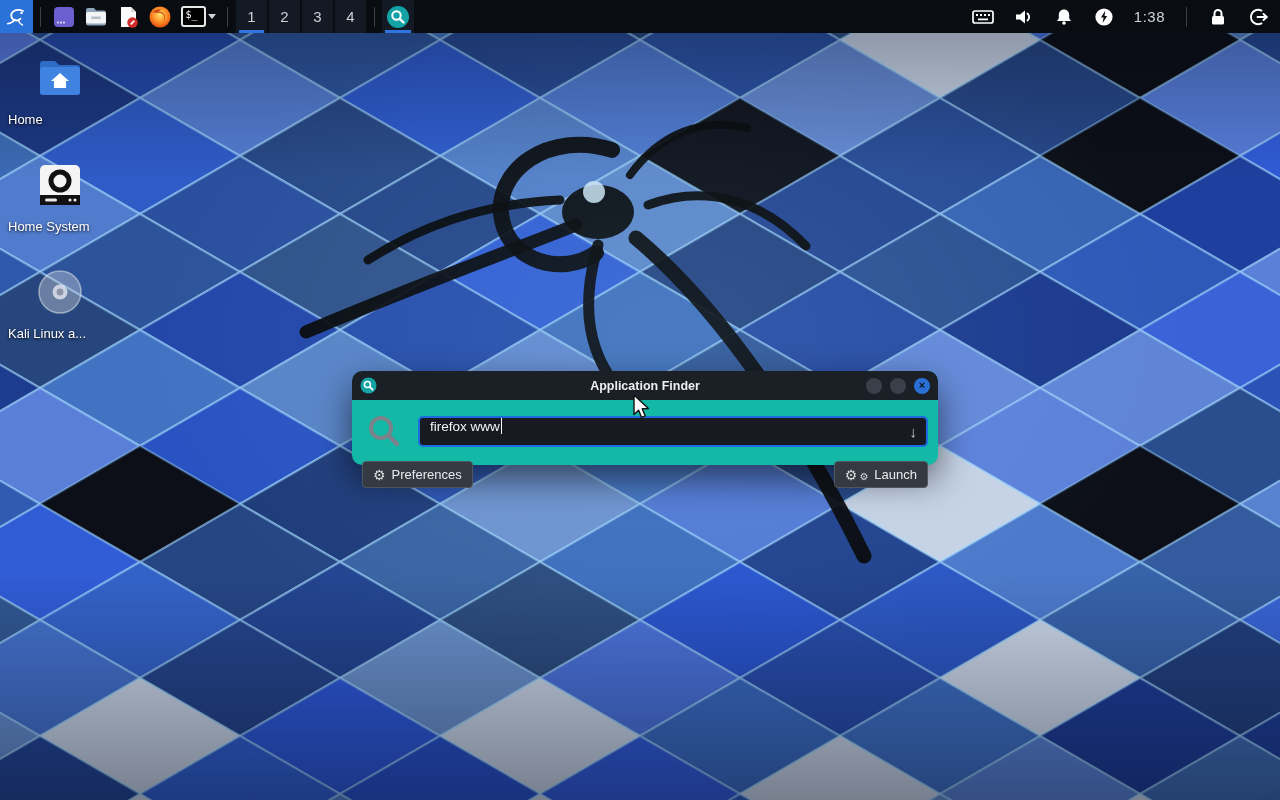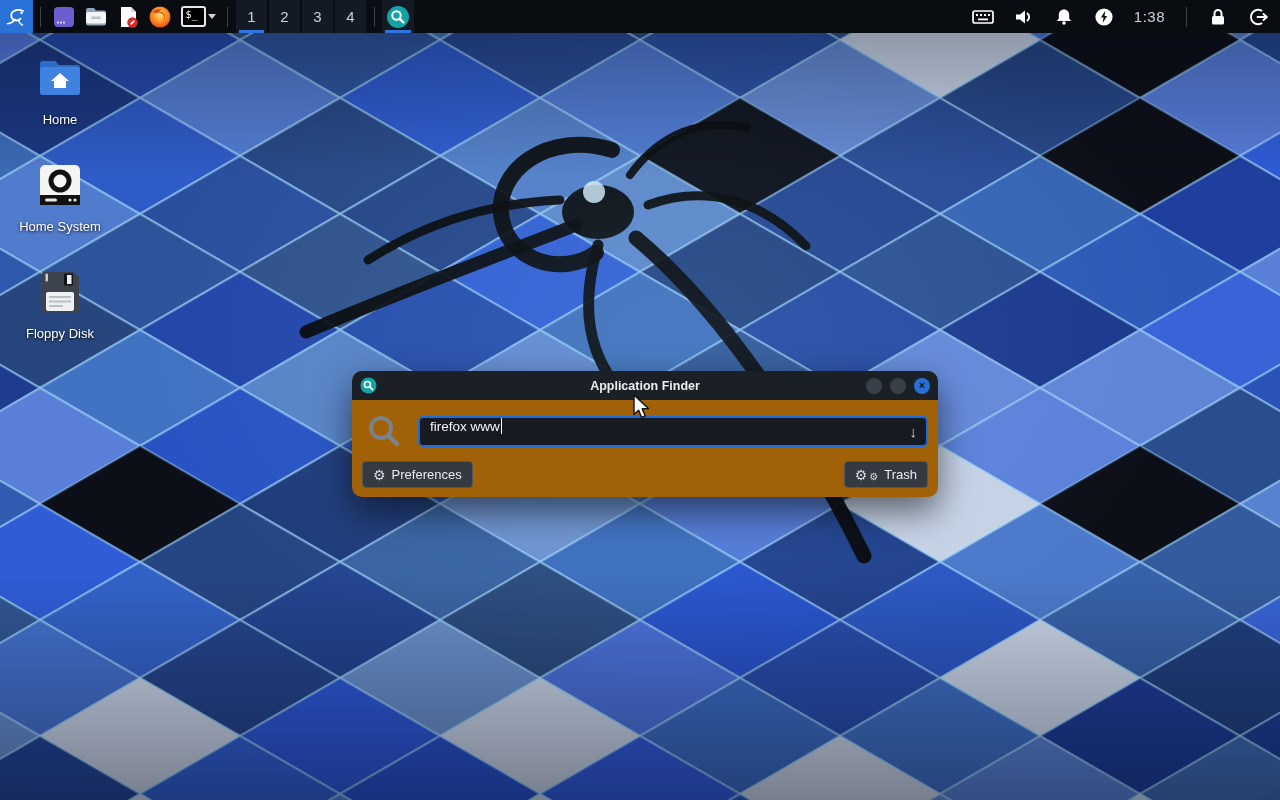--- a/index.html
+++ b/index.html
@@ -27,27 +27,27 @@
   .ws-cell{position:relative;width:31px;height:33px;margin:0 1px;background:#141a24;
            display:flex;align-items:center;justify-content:center;font-size:15px;color:#ccd1d8;cursor:pointer;}
   .ws-cell.active::after, .task-btn.active::after{content:"";position:absolute;left:3px;right:3px;bottom:0;height:3px;background:#2f74e0;}
   .task-btn{position:relative;width:32px;height:33px;background:#141a24;display:flex;align-items:center;justify-content:center;cursor:pointer;}
   .tray{margin-left:auto;display:flex;align-items:center;gap:20px;padding-right:10px;}
   .tray-ic{display:flex;align-items:center;justify-content:center;cursor:pointer;}
   .clock{font-size:15px;color:#ccd3db;letter-spacing:0.5px;}
 
   
   .desk-grid{position:absolute;left:8px;top:50px;width:104px;z-index:10;}
-  .desk-icon{width:104px;height:107px;display:flex;flex-direction:column;align-items:center;justify-content:flex-start;cursor:pointer;}
+  .desk-icon{width:104px;height:107px;display:flex;flex-direction:column;justify-content:flex-start;cursor:pointer;}
   .desk-art{height:56px;display:flex;align-items:center;justify-content:center;}
   .desk-label{margin-top:6px;font-size:13px;color:#fff;text-shadow:0 1px 3px rgba(0,0,0,0.95);white-space:nowrap;}
 
   
-  .finder{position:absolute;left:352px;top:371px;width:586px;height:126px;z-index:70;
-          border-radius:10px;background:#a16207;box-shadow:0 14px 34px rgba(0,0,0,0.55);}
+  .finder{position:absolute;left:352px;top:371px;width:586px;height:94px;z-index:70;
+          border-radius:10px;background:#14b8a6;box-shadow:0 14px 34px rgba(0,0,0,0.55);}
   .titlebar{height:29px;background:#1b1f26;border-radius:10px 10px 0 0;display:flex;align-items:center;position:relative;padding:0 8px;}
   .title-txt{position:absolute;left:0;right:0;text-align:center;font-size:12.5px;font-weight:bold;color:#eceef1;}
   .win-controls{margin-left:auto;display:flex;gap:8px;z-index:2;}
   .wc{width:16px;height:16px;border-radius:50%;background:#3a4049;cursor:pointer;display:flex;align-items:center;justify-content:center;}
   .wc.close{background:#2a6fd6;color:#10141b;font-size:11px;font-weight:bold;line-height:1;}
   .f-body{position:relative;height:97px;}
   .search-row{position:absolute;left:14px;top:14px;right:10px;height:34px;display:flex;align-items:center;}
   .big-mag{flex:0 0 auto;margin-right:16px;}
   .search-input{position:relative;flex:1;height:31px;background:#171b21;border:2px solid #1c6ce0;border-radius:5px;
                 display:flex;align-items:center;padding:0 28px 10px 10px;color:#f2f4f6;font-size:13.5px;cursor:text;}
@@ -508,36 +508,32 @@
           <rect x="1" y="31" width="40" height="10" fill="#111"></rect>
           <rect x="6" y="34.5" width="12" height="3" rx="1.5" fill="#e8e8e8"></rect>
           <circle cx="31" cy="36" r="1.6" fill="#e8e8e8"></circle>
             <circle cx="36" cy="36" r="1.6" fill="#e8e8e8"></circle>
         </svg>
       </div>
       <div class="desk-label">Home System</div>
     </div>
 
 
-
     <div class="desk-icon">
       <div class="desk-art">
-        <svg width="40" height="42" viewBox="0 0 40 42">
-          <path d="M3,1 h31 l5,5 v34 a1.5,1.5 0 0 1 -1.5,1.5 h-34 a1.5,1.5 0 0 1 -1.5,-1.5 v-37.5 a1.5,1.5 0 0 1 1.5,-1.5 z" fill="#3c434d"></path>
-          <rect x="24" y="2.5" width="9" height="12" rx="1" fill="#11151a"></rect>
-          <rect x="27" y="4" width="4.5" height="9" fill="#f2f3f5"></rect>
-          <rect x="5.5" y="2.5" width="2.5" height="8" rx="1" fill="#c9cdd3"></rect>
-          <rect x="6" y="21" width="28" height="19" rx="2" fill="#eef0f2"></rect>
-          <rect x="9" y="25" width="22" height="2" fill="#b9bec6"></rect>
-          <rect x="9" y="29.5" width="22" height="2" fill="#b9bec6"></rect>
-          <rect x="9" y="34" width="14" height="2" fill="#b9bec6"></rect>
-        </svg>
-      </div>
-      <div class="desk-label">Floppy Disk</div>
-    </div>
+        <svg width="46" height="46" viewBox="0 0 46 46">
+          <circle cx="23" cy="23" r="21" fill="rgba(200,206,216,0.42)"></circle>
+          <circle cx="23" cy="23" r="21" fill="none" stroke="rgba(235,240,246,0.5)" stroke-width="1.5"></circle>
+          <circle cx="23" cy="23" r="7.5" fill="rgba(236,240,246,0.75)"></circle>
+          <circle cx="23" cy="23" r="3.4" fill="rgba(90,100,120,0.55)"></circle>
+        </svg>
+      </div>
+      <div class="desk-label">Kali Linux a...</div>
+    </div>
+
   </div>
 
   <div class="panel">
     <div class="kali-btn">
       <svg width="24" height="24" viewBox="0 0 24 24">
         <path d="M18,6 c-7,-3 -13,1 -11.5,6 c1.2,4 6.5,4.6 9,1.6" fill="none" stroke="#fff" stroke-width="1.8" stroke-linecap="round"></path>
         <path d="M10,14.5 c-2,2.6 -4.6,3.8 -7.4,4.2" fill="none" stroke="#fff" stroke-width="1.6" stroke-linecap="round"></path>
         <path d="M13.5,15 c0.4,2.4 1.8,4 4,5" fill="none" stroke="#fff" stroke-width="1.4" stroke-linecap="round"></path>
         <circle cx="16.5" cy="8" r="1.2" fill="#fff"></circle>
       </svg>
@@ -688,21 +684,21 @@
       </div>
       <div class="btn-row">
         <div class="f-btn">
           <span class="gear">⚙</span>
           <span>Preferences</span>
         </div>
         <div style="flex:1"></div>
         <div class="f-btn">
           <span class="gear">⚙</span>
           <span class="gear small">⚙</span>
-          <span>Trash</span>
+          <span>Launch</span>
         </div>
       </div>
     </div>
   </div>
 
   <svg class="cursor" width="22" height="26" viewBox="0 0 22 26">
     <path d="M2,1 L2,20.5 L6.6,16.2 L9.6,23.4 L13.2,21.9 L10.2,14.8 L16.4,14.6 Z" fill="#fdfdfd" stroke="#111" stroke-width="1.4" stroke-linejoin="round"></path>
   </svg>
 </div>
 

